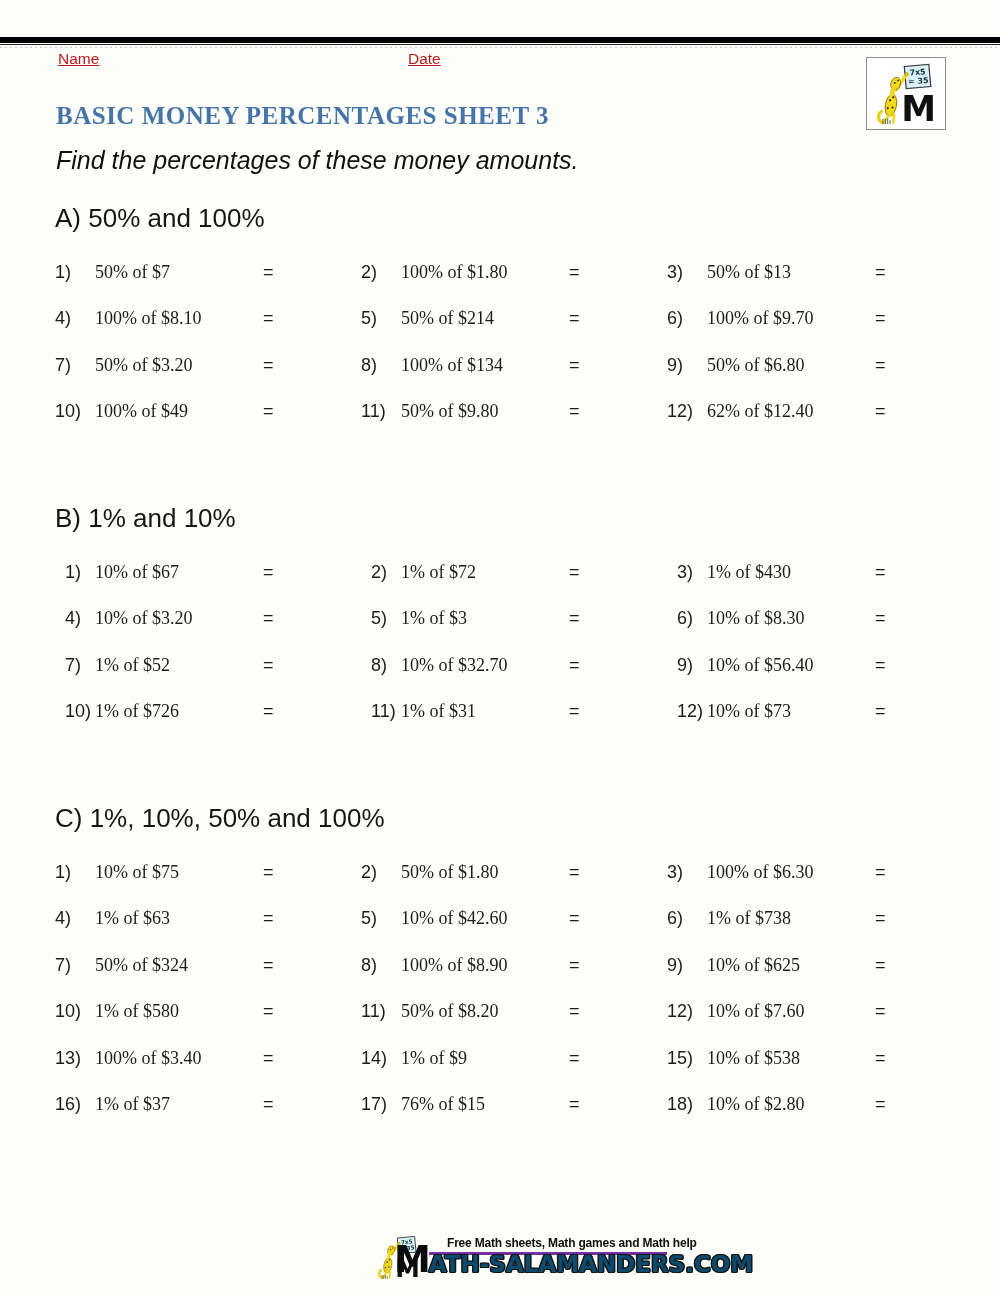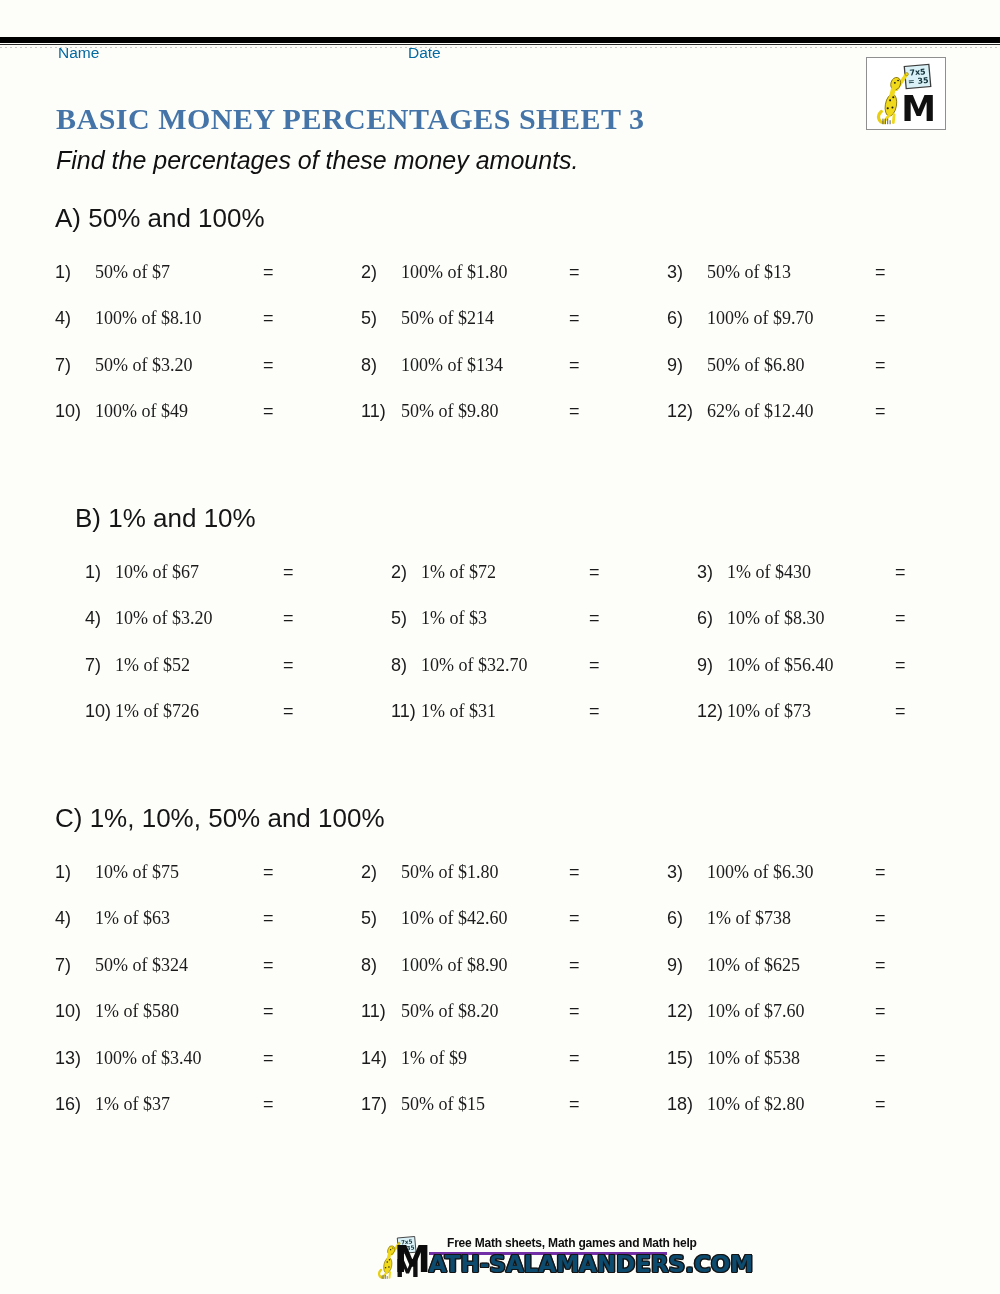--- a/index.html
+++ b/index.html
@@ -10,37 +10,37 @@
     background:#fdfdfa;
   }
 
   
   .top-rule { position:absolute; top:37px; left:0; width:1000px; }
   .top-rule .bar  { height:6px; background:#000; }
   .top-rule .thin { height:1px; background:#2a2a2a; margin-top:1px; }
   .top-rule .dots { height:1px; margin-top:2px;
     background:repeating-linear-gradient(90deg,#c9c9c9 0 2px, transparent 2px 5px); }
 
-  .field-label { position:absolute; top:44px; font-size:15.5px; color:#0369a1; }
+  .field-label { position:absolute; top:50px; font-size:15.5px; color:#b91c1c;text-decoration:underline; }
   .name-label { left:58px; }
   .date-label { left:408px; }
 
   .logo-box { position:absolute; left:866px; top:57px; width:80px; height:73px;
     background:#ffffff; border:1px solid #8f8f8f;
     display:flex; align-items:center; justify-content:center; }
   .logo-box svg { width:64px; height:62px; }
 
   .page-title { position:absolute; left:56px; top:102px;
-    font-family:"Liberation Serif", serif; font-size:30px; letter-spacing:0.5px;
+    font-family:"Liberation Serif", serif; font-size:25px; letter-spacing:0.5px;
     color:#4575a8; white-space:nowrap; }
   .page-subtitle { position:absolute; left:56px; top:146px;
     font-size:25px; font-style:italic; color:#101010; white-space:nowrap; }
 
   .section { position:absolute; left:55px; width:840px; }
-  .sec-a { top:203px; } .sec-b { top:503px;margin-left:20px; } .sec-c { top:803px; }
+  .sec-a { top:203px; } .sec-b { top:503px; } .sec-c { top:803px; }
   .section .heading { font-size:26px; font-weight:400; color:#151515; height:34px; white-space:nowrap; }
   .grid { margin-top:12px; display:grid;
     grid-template-columns:222px 222px 222px; column-gap:84px;
     grid-auto-rows:46.5px; align-items:center; }
   .cell { display:flex; align-items:center; font-size:18px; color:#1b1b1b; }
   .cell .num  { width:40px; flex:none; }
   .cell .expr { flex:1; text-align:left; white-space:nowrap;font-family:Liberation Serif, serif; }
   .cell .eq   { width:14px; flex:none; margin-left:17px; text-align:left; }
   .sec-b .cell .num { text-indent:10px; }
 
@@ -322,21 +322,21 @@
         <span class="expr">10% of $538</span>
         <span class="eq">=</span>
       </div>
       <div class="cell">
         <span class="num">16)</span>
         <span class="expr">1% of $37</span>
         <span class="eq">=</span>
       </div>
       <div class="cell">
         <span class="num">17)</span>
-        <span class="expr">50% of $15</span>
+        <span class="expr">76% of $15</span>
         <span class="eq">=</span>
       </div>
       <div class="cell">
         <span class="num">18)</span>
         <span class="expr">10% of $2.80</span>
         <span class="eq">=</span>
       </div>
     </div>
 </div>
 

